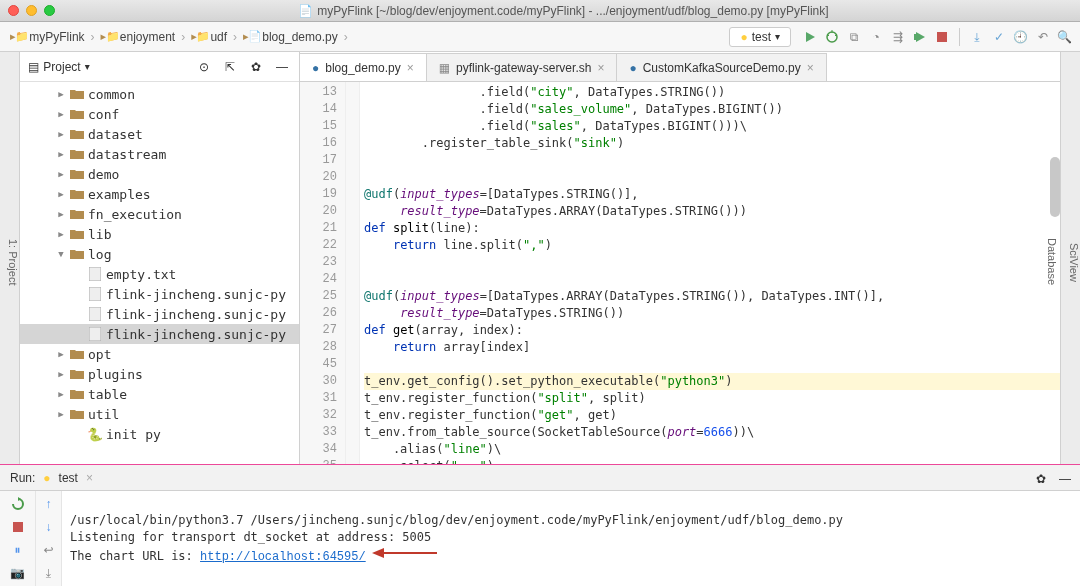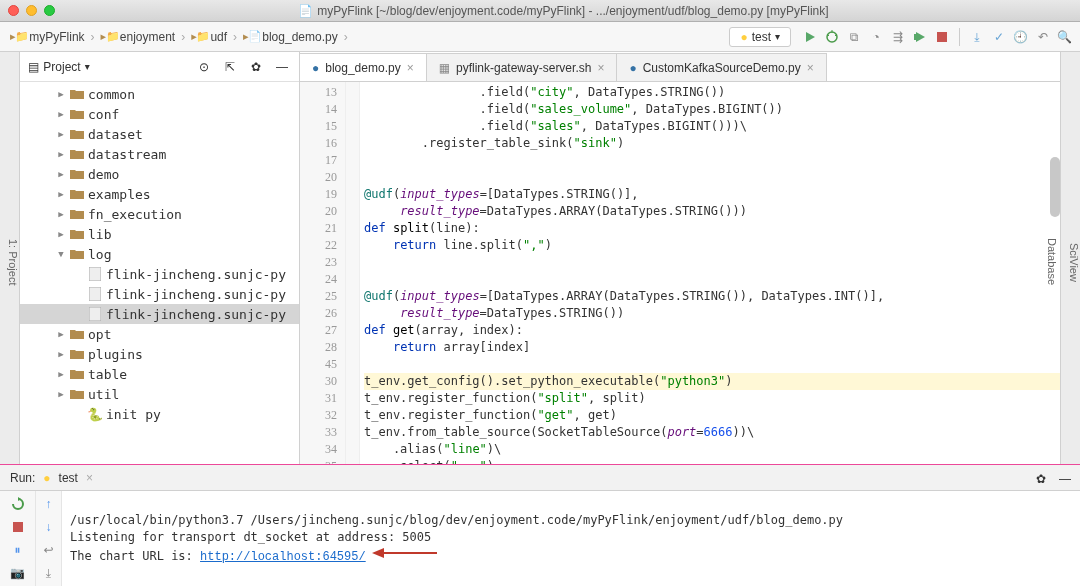--- a/index.html
+++ b/index.html
@@ -25,21 +25,21 @@
     .tree-row { display:flex; align-items:center; height:20px; padding-left:8px; gap:4px; cursor:default; }
     .tree-row.sel { background:#d5d5d5; }
     .tri { width:10px; color:#888; font-size:9px; display:inline-block; text-align:center;}
     .fold-icon{width:14px;height:14px;display:inline-flex;align-items:center;justify-content:center;}
     .editor-area { flex:1; display:flex; flex-direction:column; background:#fff; min-width:0;}
     .ed-tabs { height:30px; border-bottom:1px solid #d0d0d0; display:flex; align-items:flex-end;}
     .ed-tab { height:28px; padding:0 12px; display:flex; align-items:center; gap:6px; border:1px solid #d0d0d0; border-bottom:none; background:#f2f2f2; margin-left:-1px; font-size:12px; }
     .ed-tab.active { background:#fff; }
     .tab-close{color:#999;font-size:12px;}
     .code-scroll{flex:1;overflow:hidden;display:flex;min-height:0;}
-    .gutter { width:46px; background:#f7f7f7; border-right:1px solid #eee; text-align:right; font-family: Liberation Serif, serif; font-size:12px; color:#999; padding:2px 8px 2px 0; line-height:17px;}
+    .gutter { width:46px; background:#f7f7f7; border-right:1px solid #eee; text-align:right; font-family: Liberation Mono, monospace; font-size:12px; color:#999; padding:2px 8px 2px 0; line-height:17px;}
     .gutter-extra{width:14px;background:#f7f7f7;border-right:1px solid #eee;}
     .code { flex:1; font-family: Menlo, Consolas, monospace; font-size:12px; line-height:17px; padding:2px 0 2px 4px; white-space:pre; color:#333; overflow:hidden;}
     .code .line{height:17px;}
     .code .hl{background:#fff8d6;}
     .kw{color:#0033b3;} .dec{color:#0f766e;} .str{color:#008000;} .num{color:#1750eb;} .fn{color:#000;} .par{color:#660e7a;font-style:italic;}
     .right-gutter{width:20px;background:#ececec;border-left:1px solid #d0d0d0;writing-mode:vertical-rl;font-size:11px;color:#666;display:flex;flex-direction:column;align-items:center;padding-top:8px;gap:10px;}
     .run-panel{height:122px;border-top:1px solid #ec4899;display:flex;background:#fff;}
     .run-title{height:26px;border-bottom:1px solid #d0d0d0;display:flex;align-items:center;padding:0 10px;gap:8px;background:#f2f2f2;width:100%;position:absolute;}
     .run-panel{position:relative;}
     .run-body{margin-top:26px;display:flex;width:100%;}
@@ -213,20 +213,29 @@
           <span>lib</span>
         </div>
         <div class="tree-row" style="padding-left: 36px;">
           <span class="tri">▼</span>
           <span class="fold-icon">
             <svg width="14" height="12">
               <path d="M0 2h5l1 1h8v8H0z" fill="#b28c4f"></path>
             </svg>
           </span>
           <span>log</span>
+        </div>
+        <div class="tree-row" style="padding-left: 54px;">
+          <span class="tri"></span>
+          <span class="fold-icon">
+            <svg width="12" height="14">
+              <rect x="0" y="0" width="12" height="14" fill="#eee" stroke="#aaa"></rect>
+            </svg>
+          </span>
+          <span>empty.txt</span>
         </div>
         <div class="tree-row" style="padding-left: 54px;">
           <span class="tri"></span>
           <span class="fold-icon">
             <svg width="12" height="14">
               <rect x="0" y="0" width="12" height="14" fill="#eee" stroke="#aaa"></rect>
             </svg>
           </span>
           <span>flink-jincheng.sunjc-py</span>
         </div>

